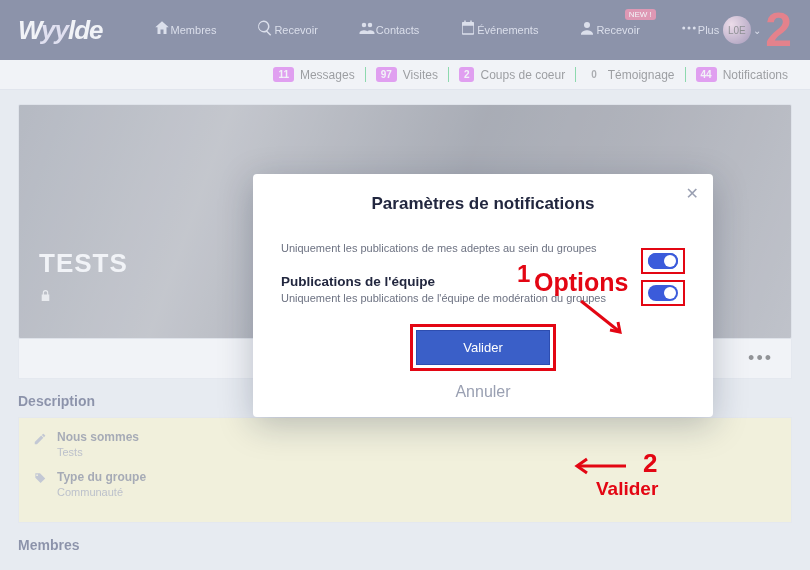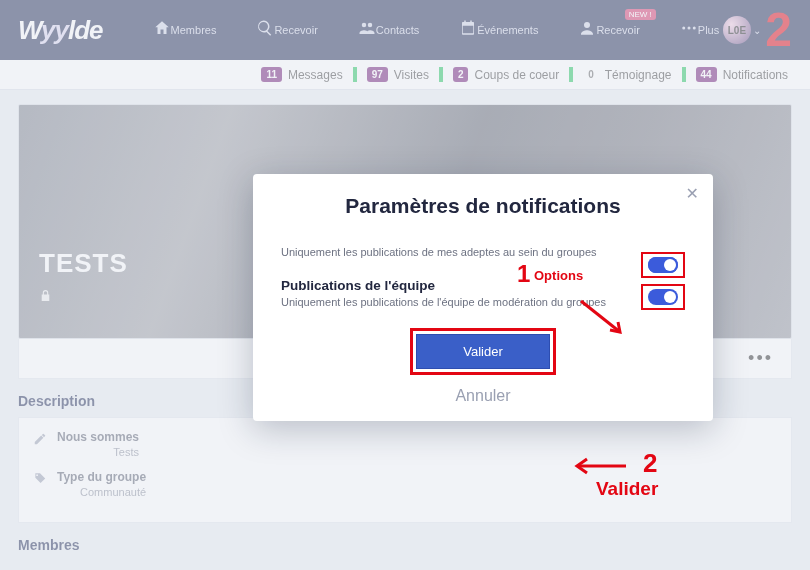--- a/index.html
+++ b/index.html
@@ -7,67 +7,67 @@
   .topbar { background: #1f2a56; height: 60px; display: flex; align-items: center; padding: 0 18px; color: #fff; }
   .logo { font-weight: 900; font-style: italic; font-size: 26px; letter-spacing: -1px; }
   .logo .w { color:#fff; }
   .logo .yy { color:#d9d4f0; }
   .logo .lde { color:#fff; }
   .nav { display:flex; margin-left: 50px; gap: 40px; align-items:center;}
   .nav-item { display:flex; flex-direction:row; align-items:center; font-size:11px; color:#cfd3e4; cursor:pointer; position:relative;justify-content:center;}
   .nav-item svg { width:18px; height:18px; fill:#cfd3e4; margin-bottom:4px;}
   .badge-new { position:absolute; top:-10px; right:-16px; background:#d6356b; color:#fff; font-size:8px; padding:1px 4px; border-radius:3px;}
   .avatar-area { margin-left:auto; display:flex; align-items:center; }
-  .avatar { width:28px; height:28px; border-radius:50%; background: radial-gradient(circle at 30% 30%, #f4cce0, #5a3d7a); display:flex; align-items:center; justify-content:center; font-size:10px; font-weight:bold; color:#222;}
+  .avatar { width:28px; height:28px; border-radius:50%; background: radial-gradient(circle at 30% 30%, #f4cce0, #5a3d7a); display:flex; align-items:center; justify-content:center; font-size:10px; font-weight:normal; color:#222;}
   .big2 { font-size:48px; font-weight:900; color:#e30613; line-height:1; margin-left:4px;}
   .chev { font-size:10px; color:#cfd3e4; margin-left:2px;}
 
   .statbar { background:#fff; border-bottom:1px solid #dcdfe8; height:30px; display:flex; align-items:center; justify-content:flex-end; padding-right:22px; font-size:12px; color:#444;}
-  .stat { display:flex; align-items:center; margin-left:10px; padding-left:10px; border-left:4px solid #22c55e; }
+  .stat { display:flex; align-items:center; margin-left:10px; padding-left:10px; border-left:1px solid #22c55e; }
   .stat:first-child { border-left:none; }
-  .stat .count { background:#701a75; color:#fff; font-size:10px; font-weight:bold; padding:2px 5px; border-radius:3px; margin-right:6px;}
+  .stat .count { background:#d946ef; color:#fff; font-size:10px; font-weight:bold; padding:2px 5px; border-radius:3px; margin-right:6px;}
   .stat .count.zero { background:transparent; color:#666; font-weight:bold;}
   
   .content { padding:14px 18px; }
   .hero { background: linear-gradient(rgba(30,30,40,.25),rgba(30,30,40,.25)), linear-gradient(110deg,#9aa1ad 0%, #c5c7cc 25%, #757a86 55%, #8d8f99 75%, #b8bbc3 100%); height:235px; border:1px solid #d7dbe3; border-radius:2px; position:relative; color:#fff; padding:0 0 0 20px; display:flex; align-items:flex-end;}
   .hero-inner { padding-bottom:36px; }
   .hero h1 { font-size:26px; font-weight:800; letter-spacing:1px; margin-bottom:10px; color:#fff;}
   .hero-sub { font-size:13px; display:flex; align-items:center; color:#eee;}
   .lock { width:13px; height:13px; fill:#eee; margin-right:8px;}
   
   .tabstrip { background:#fff; border:1px solid #e3e6ee; border-top:none; height:40px; display:flex; align-items:center; justify-content:flex-end; padding-right:18px;}
   .dots { color:#2b2b2b; font-size:18px; letter-spacing:2px; cursor:pointer;}
   
   .section { margin-top:14px; }
   .section-title { font-size:14px; font-weight:700; color:#1f2a56; margin-bottom:8px;}
-  .infocard { background:#ffffff; border:1px solid #e3e6ee; padding:12px 14px;text-align:right;}
+  .infocard { background:#fef9c3; border:1px solid #e3e6ee; padding:12px 14px;}
   .inforow { display:flex; align-items:flex-start; margin-bottom:12px;}
   .inforow svg { width:14px; height:14px; fill:#9aa0b2; margin-right:10px; margin-top:2px;}
   .inforow .lbl { font-size:12px; color:#5a5f70; font-weight:600;}
   .inforow .val { font-size:11px; color:#8a8f9e; margin-top:2px;}
   
   
   .overlay { position:absolute; inset:0; background:rgba(230,233,240,.55); }
   .modal { position:absolute; left:253px; top:174px; width:460px; background:#fff; border-radius:4px; box-shadow:0 8px 34px rgba(20,30,60,.25); padding:20px 28px 16px;}
   .modal-close { position:absolute; top:10px; right:14px; color:#9aa0b2; font-size:16px; cursor:pointer;}
-  .modal h2 { text-align:center; font-size:21px; font-weight:800; color:#22273f; margin-bottom:28px;}
+  .modal h2 { text-align:center; font-size:17px; font-weight:800; color:#22273f; margin-bottom:28px;}
   .opt { margin-bottom:20px; position:relative;}
   .opt-title { font-size:13.5px; font-weight:700; color:#22273f; margin-bottom:3px;}
   .opt-desc { font-size:11px; color:#6d7282;}
   .toggle-wrap { position:absolute; right:0; top:6px; border:2px solid #e30613; padding:3px 5px;}
   .toggle { width:30px; height:16px; background:#3b5bdb; border-radius:10px; position:relative; cursor:pointer;}
   .toggle::after { content:""; position:absolute; right:2px; top:2px; width:12px; height:12px; background:#fff; border-radius:50%;}
   .btn-row { display:flex; flex-direction:column; align-items:center; margin-top:20px;}
   .btn-frame { border:3px solid #e30613; padding:3px;}
   .btn-primary { background:#3a5fc8; border:1px solid #2d4db0; color:#fff; font-size:13px; padding:9px 46px; cursor:pointer;}
   .btn-cancel { margin-top:12px; font-size:16px; color:#9aa0b2; cursor:pointer;}
   
   .annot { position:absolute; color:#e30613; font-weight:900; pointer-events:none;}
   .annot1 { left:517px; top:260px; font-size:24px;}
-  .annot1b { left:534px; top:268px; font-size:13px;}
+  .annot1b { left:534px; top:268px; font-size:25px;}
   .arrow1 svg, .arrow2 svg { stroke:#e30613; fill:none; stroke-width:3;}
   .arrow1 { position:absolute; left:576px; top:296px; pointer-events:none;}
   .annot2 { left:643px; top:448px; font-size:26px;}
   .annot2b { left:596px; top:478px; font-size:19px;}
   .arrow2 { position:absolute; left:571px; top:456px; pointer-events:none;}
 </style>
 </head>
 <body>
 
 <div class="topbar">

